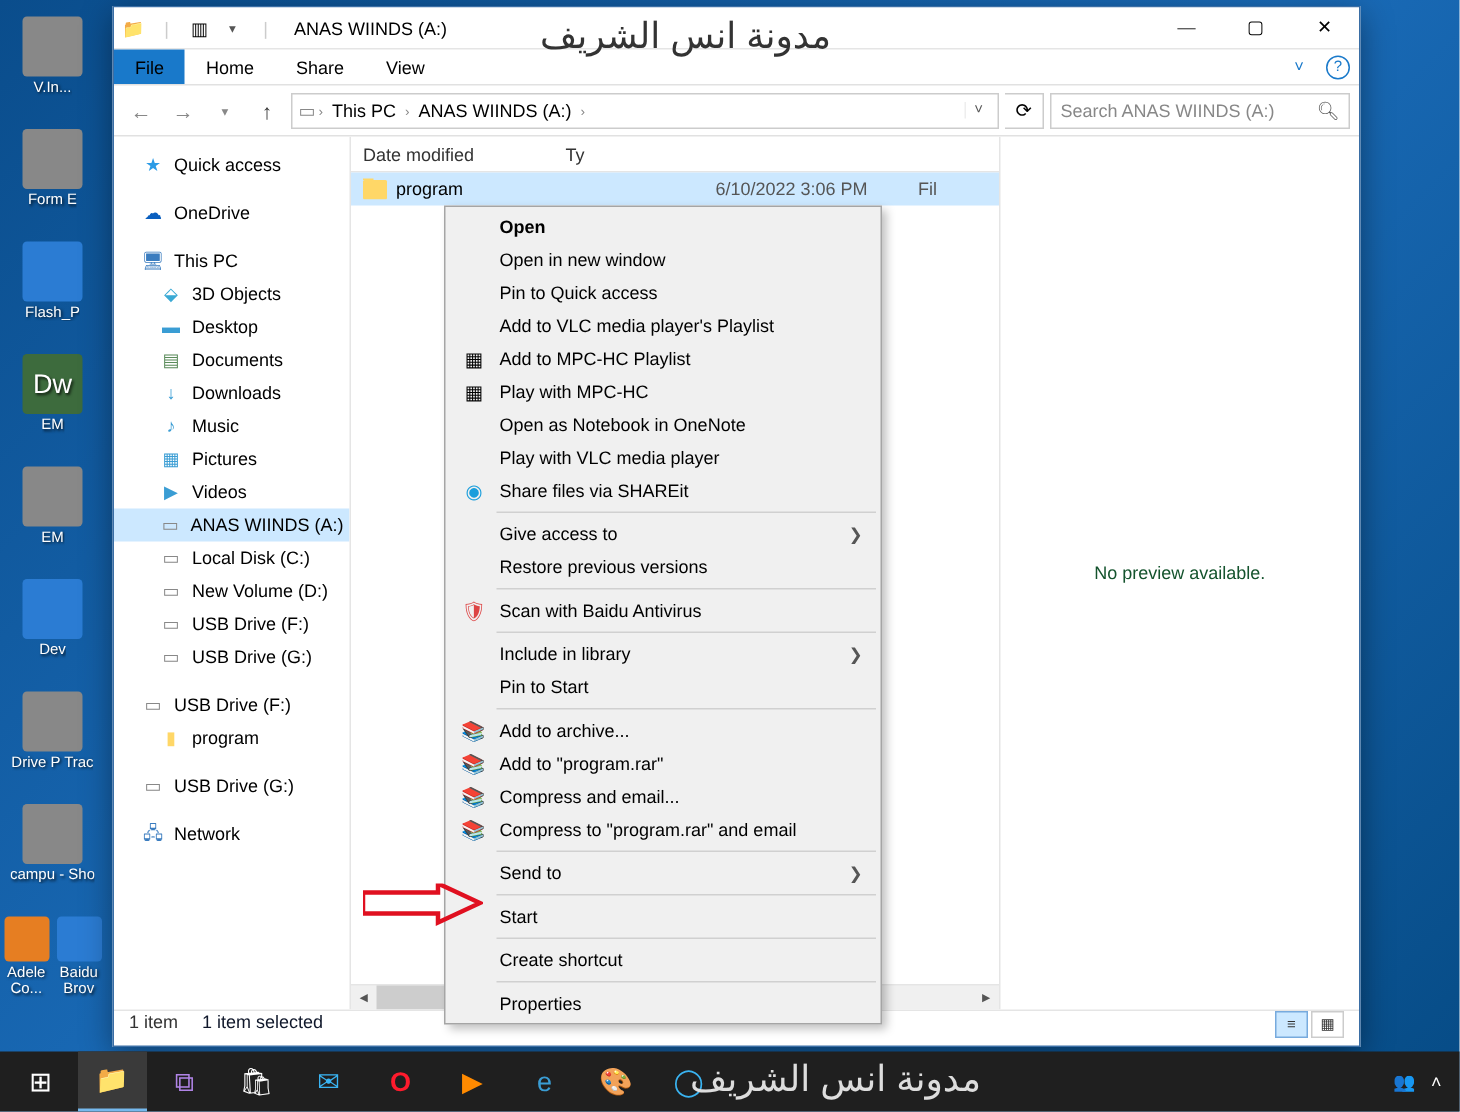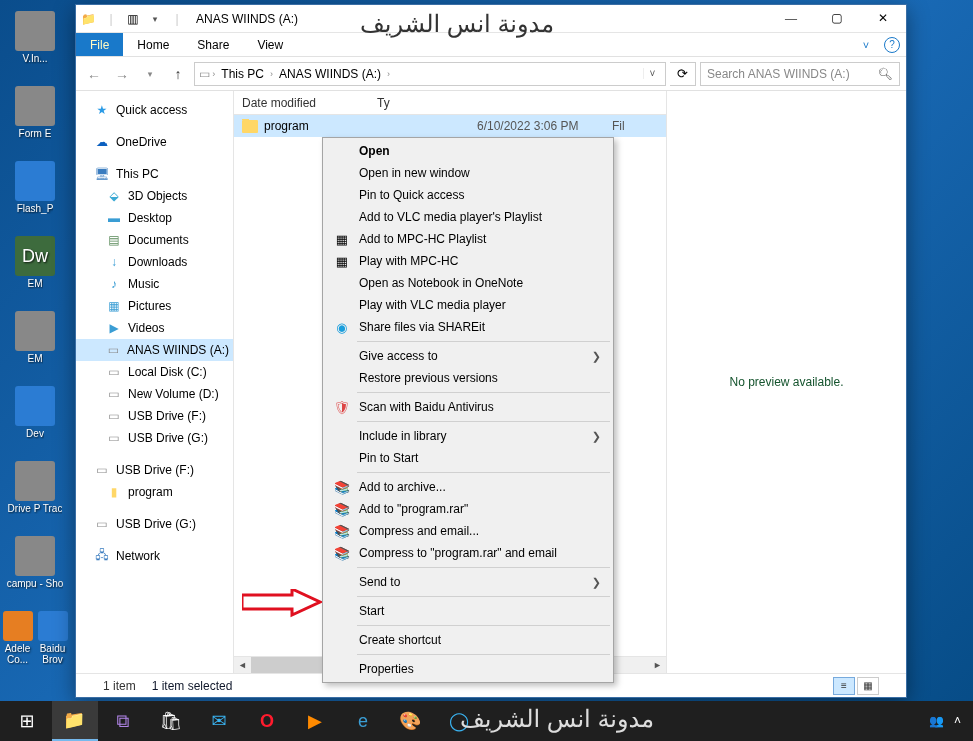--- a/index.html
+++ b/index.html
@@ -22,21 +22,21 @@
 .titlebar { height: 28px; background: #fff; display: flex; align-items: center; border-bottom: 1px solid #e5e5e5; }
 .titlebar .qat { display: flex; align-items: center; padding: 0 4px; gap: 4px; }
 .titlebar .qat-icon { width: 18px; height: 18px; display: flex; align-items: center; justify-content: center; font-size: 12px; }
 .titlebar .title { flex: 1; font-size: 12px; padding-left: 6px; }
 .titlebar .win-controls { display: flex; }
 .titlebar .win-btn { width: 46px; height: 28px; display: flex; align-items: center; justify-content: center; font-size: 12px; font-family: "Segoe UI Symbol"; }
 
 
 .ribbon-tabs { height: 24px; display: flex; align-items: center; border-bottom: 1px solid #e1e1e1; font-size: 12px; }
 .ribbon-tabs .tab { padding: 0 14px; height: 100%; display: flex; align-items: center; }
-.ribbon-tabs .tab.file { background: #1979ca; color: #fef9c3; }
+.ribbon-tabs .tab.file { background: #1979ca; color: #000000; }
 .ribbon-tabs .expand-btn, .ribbon-tabs .help-btn { width: 24px; display: flex; align-items: center; justify-content: center; color: #1979ca; font-size: 11px; }
 .ribbon-tabs .spacer { flex: 1; }
 
 
 .addr-row { height: 34px; display: flex; align-items: center; padding: 4px 6px; gap: 4px; border-bottom: 1px solid #e1e1e1; }
 .addr-row .nav-btn { width: 24px; height: 24px; display: flex; align-items: center; justify-content: center; color: #888; font-size: 14px; }
 .addr-row .nav-btn.enabled { color: #333; }
 .addr-row .addr-bar { flex: 1; height: 24px; border: 1px solid #ccc; display: flex; align-items: center; padding: 0 4px; font-size: 12px; gap: 2px; }
 .addr-row .addr-bar .crumb { padding: 0 4px; }
 .addr-row .addr-bar .sep { color: #888; font-size: 9px; }
@@ -81,27 +81,27 @@
 .filelist .row .folder-icn::before { content: ""; position: absolute; top: -3px; left: 0; width: 7px; height: 3px; background: #ffd767; border-radius: 1px 1px 0 0; }
 .scroll-h { height: 17px; border-top: 1px solid #e5e5e5; background: #f0f0f0; display: flex; align-items: center; }
 .scroll-h .sbtn { width: 17px; height: 17px; display: flex; align-items: center; justify-content: center; font-size: 9px; color: #555; }
 .scroll-h .track { flex: 1; height: 100%; position: relative; }
 .scroll-h .thumb { position: absolute; left: 0; width: 40%; height: 100%; background: #cdcdcd; }
 
 
 .preview { width: 240px; border-left: 1px solid #e5e5e5; display: flex; align-items: center; justify-content: center; font-size: 12px; color: #14532d; }
 
 
-.statusbar { height: 24px; border-top: 1px solid #e5e5e5; display: flex; align-items: center; padding: 0 27px; font-size: 12px; color: #333; gap: 16px; }
+.statusbar { height: 24px; border-top: 1px solid #e5e5e5; display: flex; align-items: flex-start; padding: 0 10px; font-size: 12px; color: #333; gap: 16px; }
 .statusbar .view-btns { margin-left: auto; display: flex; gap: 2px; }
 .statusbar .view-btn { width: 22px; height: 18px; border: 1px solid #ccc; display: flex; align-items: center; justify-content: center; font-size: 10px; }
 .statusbar .view-btn.active { background: #cce8ff; border-color: #77aadd; }
 
 
-.context-menu { position: absolute; top: 137px; left: 296px; width: 292px; background: #f0f0f0; border: 1px solid #a5a5a5; box-shadow: 3px 3px 6px rgba(0,0,0,0.25); font-size: 12px; padding: 2px; z-index: 10; margin-left: 26px; }
+.context-menu { position: absolute; top: 137px; left: 296px; width: 292px; background: #f0f0f0; border: 1px solid #a5a5a5; box-shadow: 3px 3px 6px rgba(0,0,0,0.25); font-size: 12px; padding: 2px; z-index: 10; }
 .context-menu .mi { height: 22px; display: flex; align-items: center; padding: 0 28px 0 34px; position: relative; }
 .context-menu .mi.bold { font-weight: 600; }
 .context-menu .mi .mi-icon { position: absolute; left: 8px; width: 18px; height: 18px; display: flex; align-items: center; justify-content: center; font-size: 13px; }
 .context-menu .mi .sub-arrow { position: absolute; right: 10px; font-size: 11px; color: #555; }
 .context-menu .sep { height: 1px; background: #d0d0d0; margin: 3px 1px 3px 32px; }
 
 
 .arrow { position: absolute; top: 589px; left: 242px; z-index: 20; }
 .arrow svg { display: block; }
 

